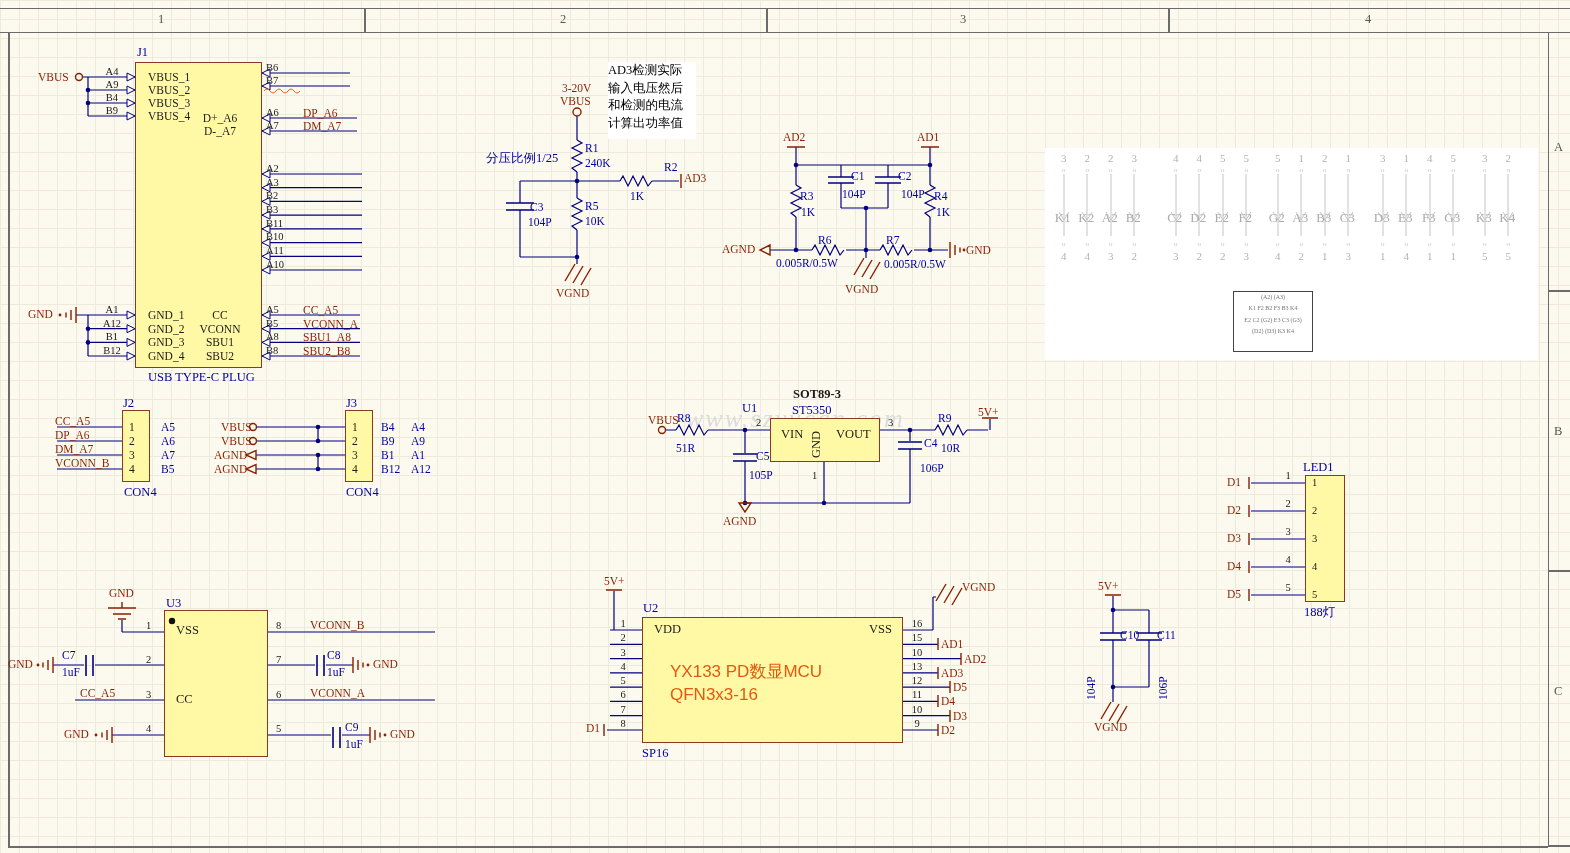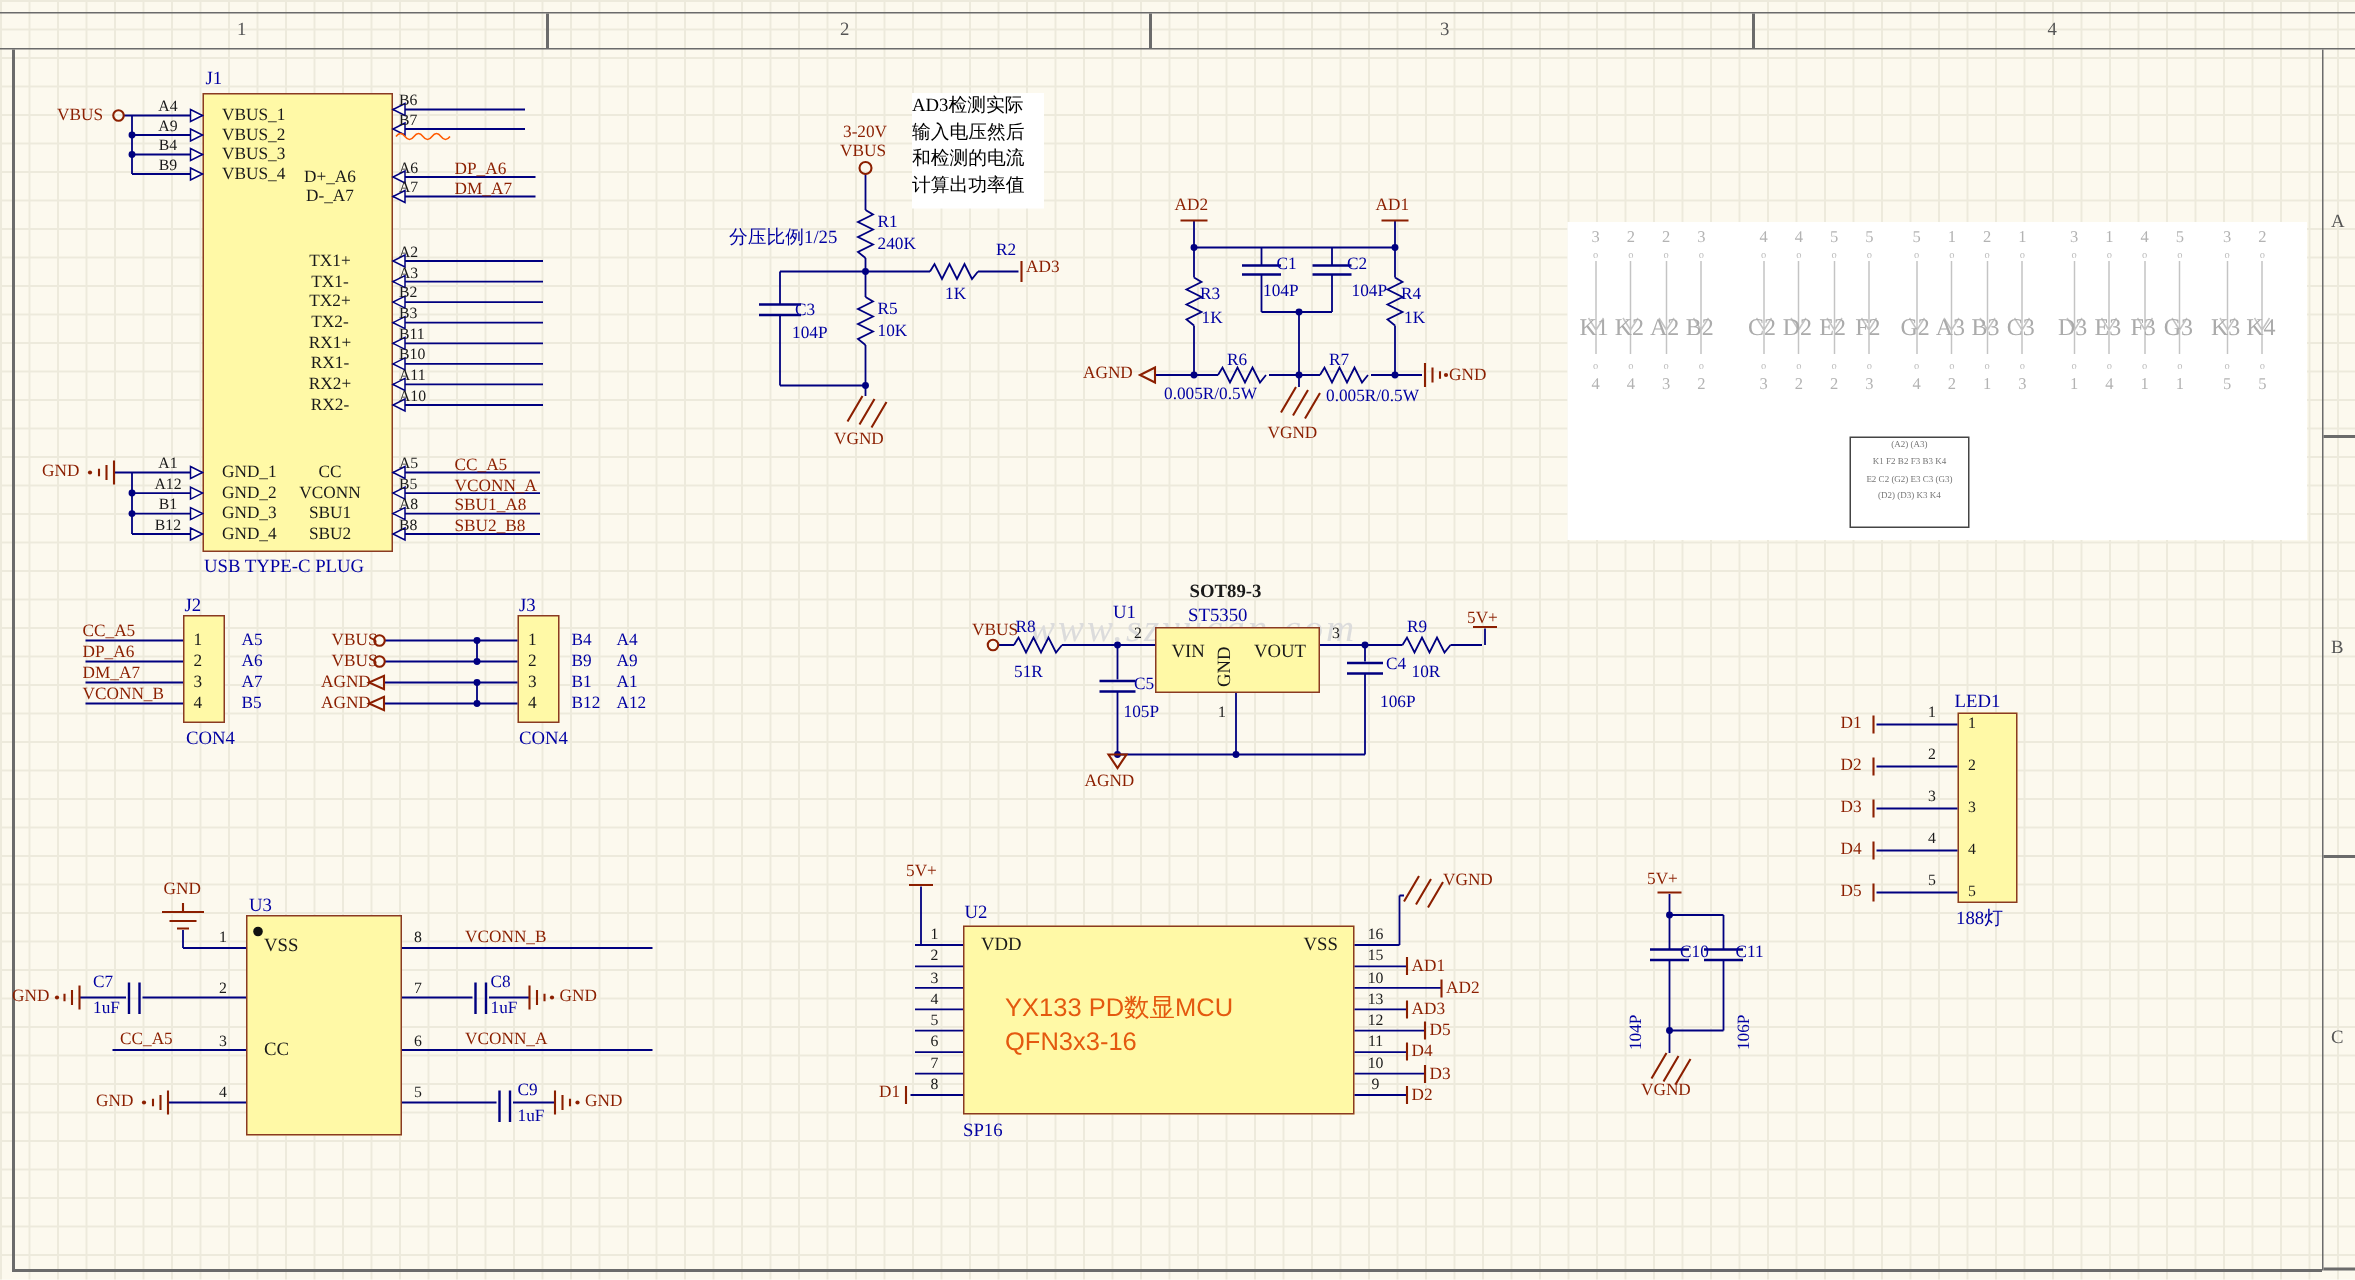--- a/index.html
+++ b/index.html
@@ -30,21 +30,21 @@
   .wm{position:absolute;font-style:italic;font-size:26px;letter-spacing:2px;color:#dcdcdc;}
   
   .note{position:absolute;background:#ffffff;color:#000;font-size:12.5px;}
   .note>div{height:var(--rh);}
   
   .dgrp{position:absolute;top:152px;display:flex;}
   .dcol{position:relative;width:23.5px;height:118px;}
   .dcol .dn{position:absolute;top:0;left:0;right:0;text-align:center;font-size:11px;color:#b3b3b3;}
   .dcol .dc{position:absolute;top:14px;left:0;right:0;text-align:center;font-size:7px;color:#bdbdbd;}
   .dcol svg{position:absolute;top:22px;left:5.7px;}
-  .dcol .dl{position:absolute;top:58px;left:0;right:2px;text-align:center;font-size:16px;color:#ababab;}
+  .dcol .dl{position:absolute;top:58px;left:0;right:2px;text-align:center;font-size:13px;color:#ababab;}
   .dcol .dc2{position:absolute;top:88px;left:0;right:0;text-align:center;font-size:7px;color:#bdbdbd;}
   .dcol .dn2{position:absolute;top:98px;left:0;right:0;text-align:center;font-size:11px;color:#b3b3b3;}
   .miniseg{position:absolute;left:1233px;top:291px;width:80px;height:61px;background:#fff;border:1px solid #444;box-sizing:border-box;overflow:hidden;}
   .miniseg>div{font-size:6px;line-height:1.9;color:#777;text-align:center;letter-spacing:0;}
 </style>
 </head>
 <body>
 
 <div id="sheet">
 
@@ -169,48 +169,38 @@
       <path d="M127 73 L135 77 L127 81 Z M127 86 L135 90 L127 94 Z M127 99 L135 103 L127 107 Z M127 112 L135 116 L127 120 Z M127 311 L135 315 L127 319 Z M127 324.7 L135 328.7 L127 332.7 Z M127 338.4 L135 342.4 L127 346.4 Z M127 352 L135 356 L127 360 Z"></path>
       <path d="M270 69 L262 73 L270 77 Z M270 82 L262 86 L270 90 Z M270 114 L262 118 L270 122 Z M270 127 L262 131 L270 135 Z M270 170 L262 174 L270 178 Z M270 183.7 L262 187.7 L270 191.7 Z M270 197.4 L262 201.4 L270 205.4 Z M270 211.1 L262 215.1 L270 219.1 Z M270 224.9 L262 228.9 L270 232.9 Z M270 238.6 L262 242.6 L270 246.6 Z M270 252.3 L262 256.3 L270 260.3 Z M270 266 L262 270 L270 274 Z M270 311 L262 315 L270 319 Z M270 324.7 L262 328.7 L270 332.7 Z M270 338.4 L262 342.4 L270 346.4 Z M270 352 L262 356 L270 360 Z"></path>
     </g>
 
     <path d="M264 91 q3 -4 6 0 t6 0 t6 0 t6 0 t6 0 t6 0" stroke="#ff5a00" stroke-width="1" fill="none"></path>
 
     <circle cx="172" cy="621" r="3.2" fill="#111"></circle>
   </svg>
 
   <span class="t b f12" style="left:137px;top:46px">J1</span>
-  <span class="t b f12" style="left:136px;top:371px">USB TYPE-C PLUG</span>
+  <span class="t b f12" style="left:148px;top:371px">USB TYPE-C PLUG</span>
   <span class="t m" style="left:38px;top:71px">VBUS</span>
   <span class="t m" style="left:28px;top:308px">GND</span>
   <div class="col t" style="left:148px;top:71px;--rh:13px">
       <div>VBUS_1</div>
       <div>VBUS_2</div>
       <div>VBUS_3</div>
       <div>VBUS_4</div>
     </div>
   <div class="col t" style="left:148px;top:309px;--rh:13.7px">
       <div>GND_1</div>
       <div>GND_2</div>
       <div>GND_3</div>
       <div>GND_4</div>
     </div>
   <div class="col t rgt" style="left:185px;top:112px;width:70px;--rh:13px">
       <div>D+_A6</div>
       <div>D-_A7</div>
-    </div>
-  <div class="col t rgt" style="left:185px;top:168px;width:70px;--rh:13.7px">
-      <div>TX1+</div>
-      <div>TX1-</div>
-      <div>TX2+</div>
-      <div>TX2-</div>
-      <div>RX1+</div>
-      <div>RX1-</div>
-      <div>RX2+</div>
-      <div>RX2-</div>
     </div>
   <div class="col t rgt" style="left:185px;top:309px;width:70px;--rh:13.7px">
       <div>CC</div>
       <div>VCONN</div>
       <div>SBU1</div>
       <div>SBU2</div>
     </div>
   <div class="col t ctr f10" style="left:96px;top:66px;width:32px;--rh:13px">
       <div>A4</div>
       <div>A9</div>

